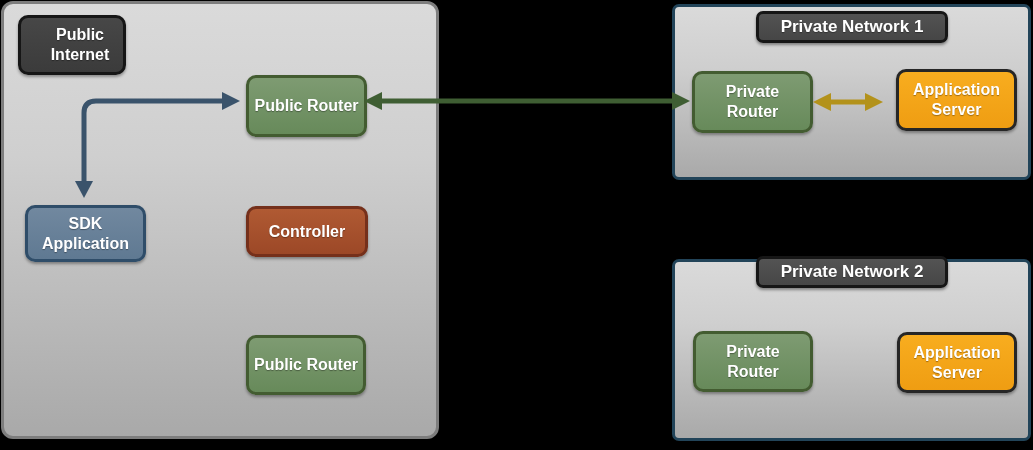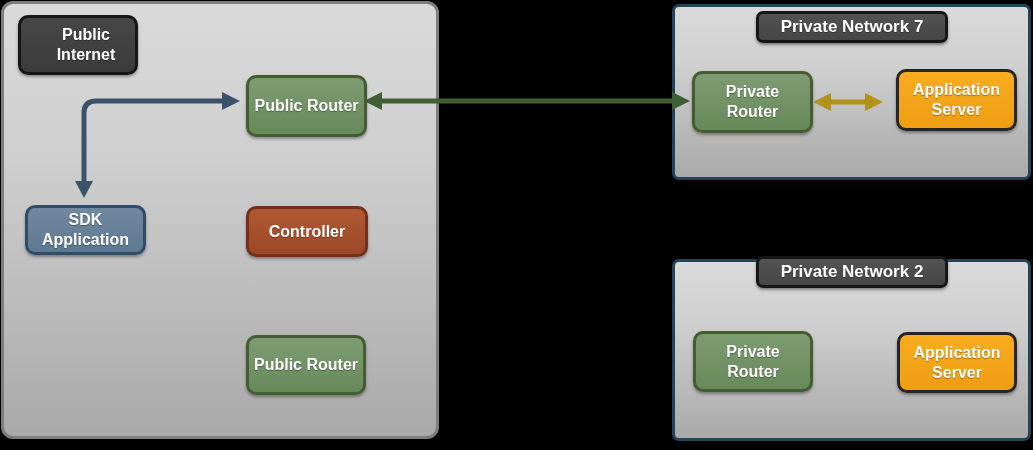--- a/index.html
+++ b/index.html
@@ -49,23 +49,23 @@
     box-sizing:border-box;
     display:flex; align-items:center; justify-content:center;
     color:#fff; font-weight:bold; font-size:17px;
     background:linear-gradient(180deg,#535353,#464646);
     border:3px solid #161616; border-radius:7px;
     box-shadow:0 2px 3px rgba(0,0,0,0.4);
     text-shadow:0 1px 1px rgba(0,0,0,0.35);
   }
 
   
-  .n-public-internet    { left:14px;  top:11px;  width:120px; height:60px;padding-left:16px; }
+  .n-public-internet    { left:14px;  top:11px;  width:108px; height:60px;padding-left:16px; }
   .n-public-router-top  { left:242px; top:71px;  width:121px; height:62px; }
-  .n-sdk-application    { left:21px;  top:201px; width:121px; height:50px; }
+  .n-sdk-application    { left:21px;  top:201px; width:121px; height:57px; }
   .n-controller         { left:242px; top:202px; width:122px; height:51px; }
   .n-public-router-bot  { left:242px; top:331px; width:120px; height:60px; }
   .t-pn1                { left:756px; top:11px;  width:192px; height:32px; }
   .n-pn1-private-router { left:692px; top:71px;  width:121px; height:62px; }
   .n-pn1-app-server     { left:884px; top:69px;  width:121px; height:62px; }
   .t-pn2                { left:756px; top:256px; width:192px; height:32px; }
   .n-pn2-private-router { left:693px; top:331px; width:120px; height:61px; }
   .n-pn2-app-server     { left:885px; top:332px; width:120px; height:61px; }
 
   svg.edges { position:absolute; left:0; top:0; pointer-events:none; }
@@ -88,21 +88,21 @@
     <div class="node rust-box n-controller">
       <span class="node-label">Controller</span>
     </div>
     <div class="node green-box n-public-router-bot">
       <span class="node-label">Public Router</span>
     </div>
   </div>
 
   <div class="zone zone-private zone-pn1"></div>
   <div class="zone-title t-pn1">
-    <span>Private Network 7</span>
+    <span>Private Network 1</span>
   </div>
   <div class="node green-box n-pn1-private-router">
     <span class="node-label">Private Router</span>
   </div>
   <div class="node orange-box n-pn1-app-server">
     <span class="node-label">Application Server</span>
   </div>
 
   <div class="zone zone-private zone-pn2"></div>
   <div class="zone-title t-pn2">

